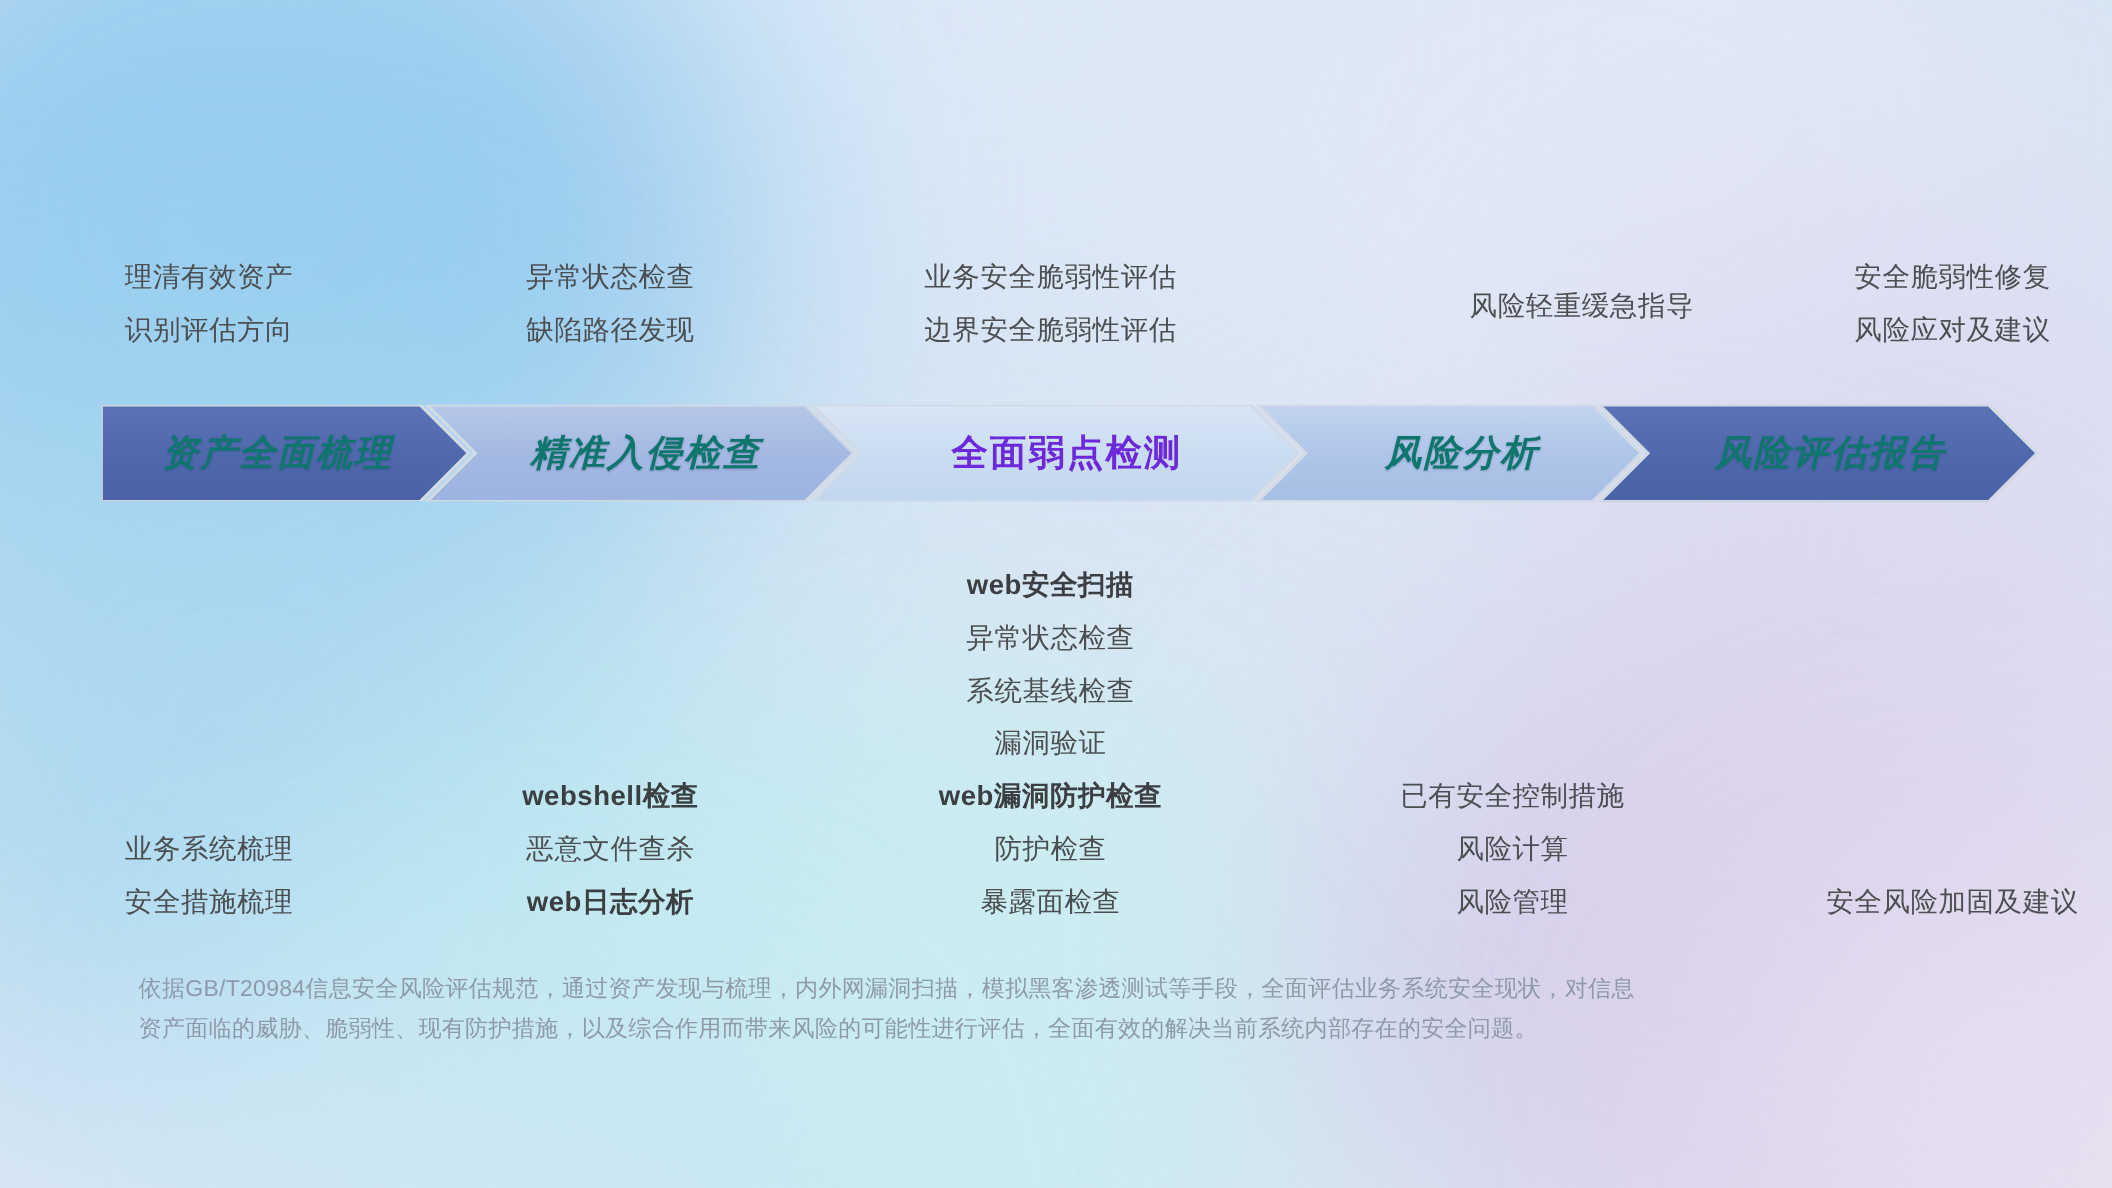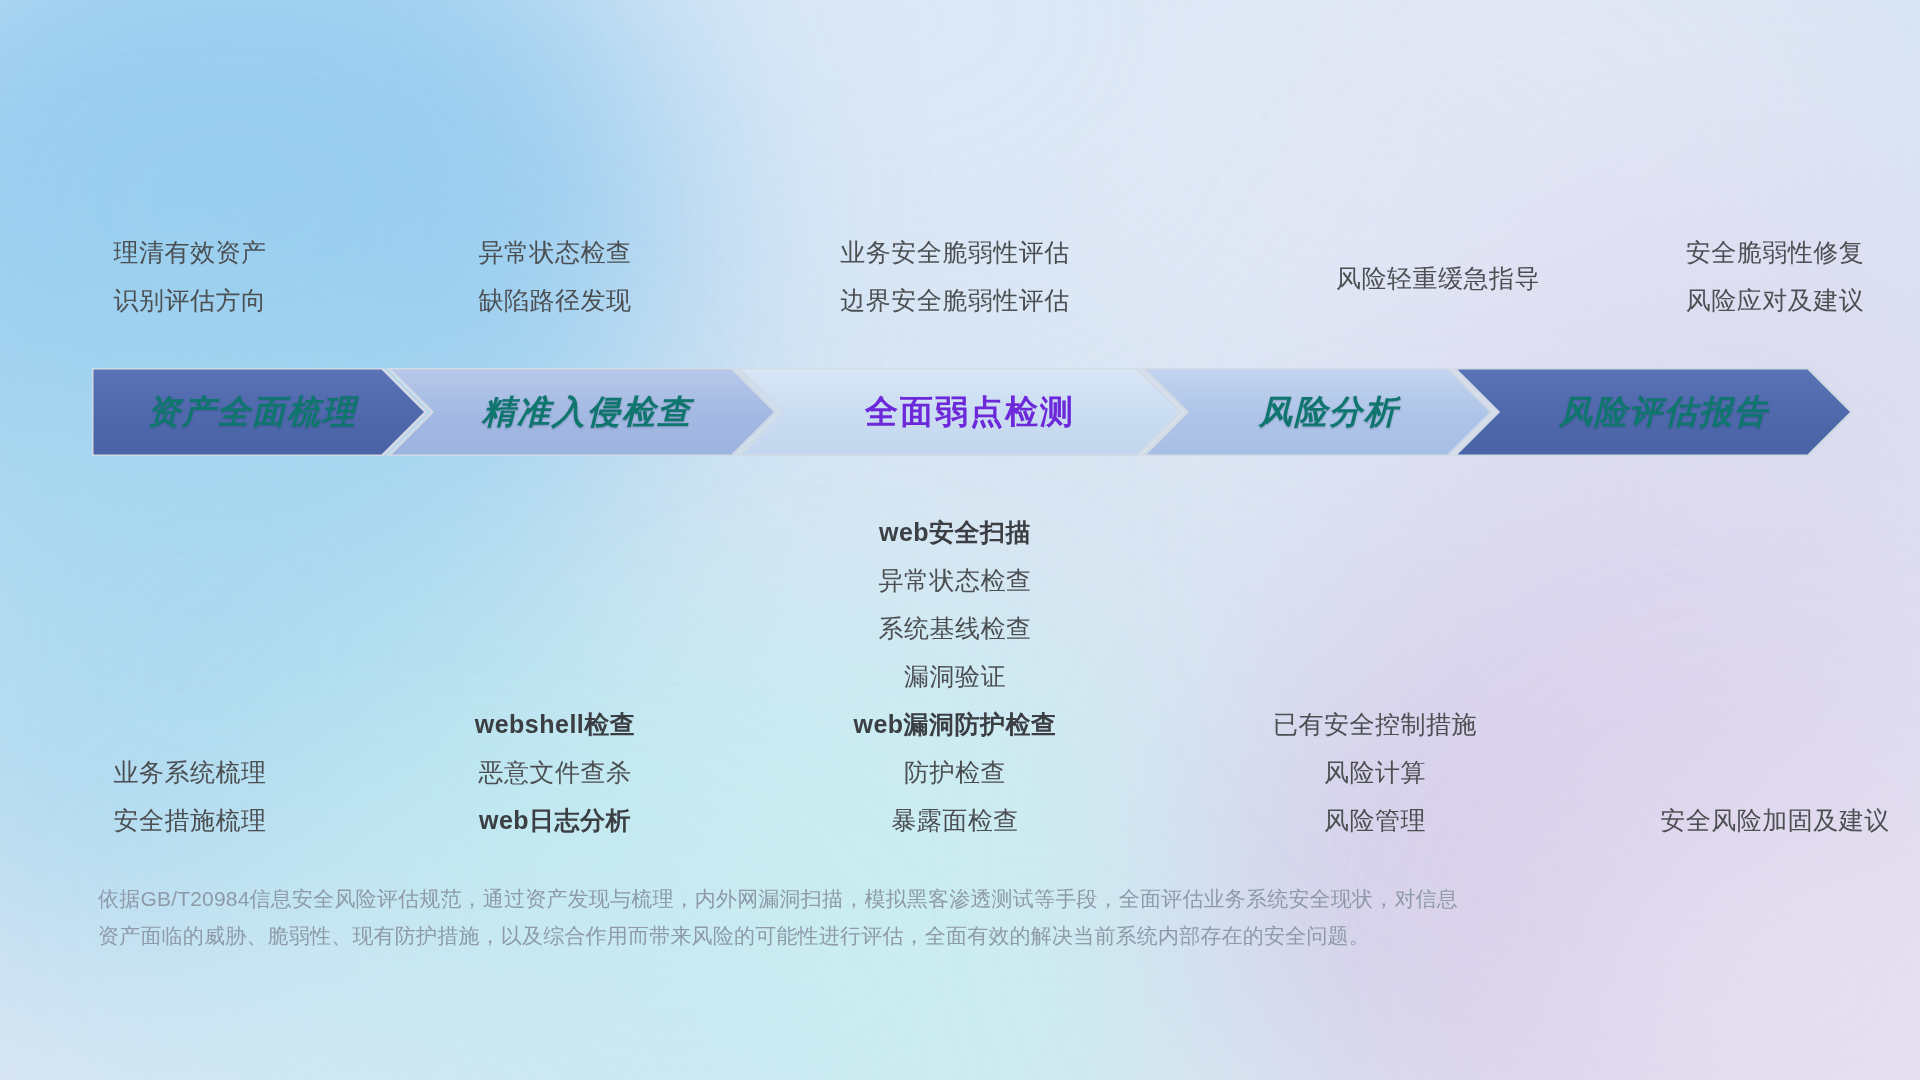--- a/index.html
+++ b/index.html
@@ -65,21 +65,21 @@
   .lbl-dark{color:#6d28d9;}
 
   
   #footer{
     position:absolute;left:98px;top:880px;width:1500px;
     color:#8e9aa8;
     font-size:21px;
     line-height:37px;
     letter-spacing:.2px;
   }
-  #footer div{white-space:nowrap;}
+  #footer div{white-space:nowrap;margin-left:28px;}
 </style>
 </head>
 <body>
 
 <div id="bg">
   <div id="bg-base"></div>
   <div class="bl" id="b7"></div>
   <div class="bl" id="b8"></div>
   <div class="bl" id="b1"></div>
   <div class="bl" id="b2"></div>

